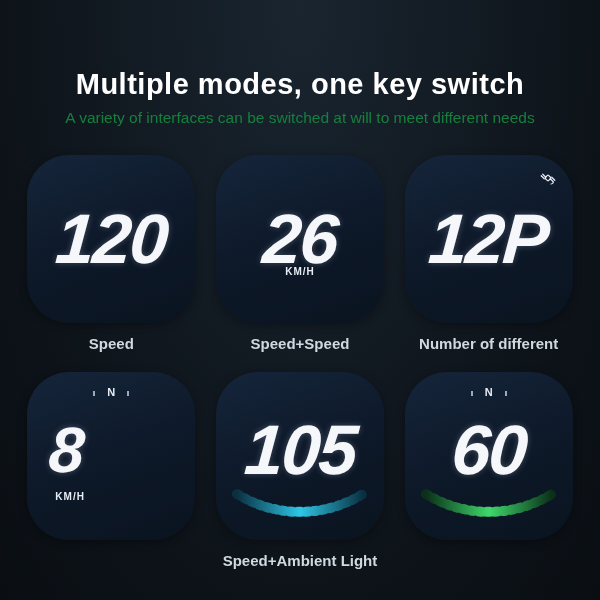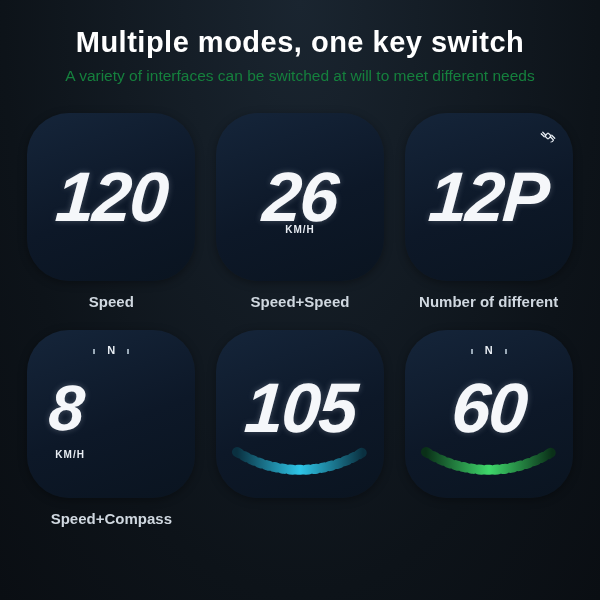--- a/index.html
+++ b/index.html
@@ -7,20 +7,21 @@
     width: 600px;
     height: 600px;
     background: radial-gradient(ellipse at center top, #1a2530 0%, #0d1319 70%, #0a0e13 100%);
     font-family: Arial, Helvetica, sans-serif;
     overflow: hidden;
     position: relative;
   }
   .header {
     text-align: center;
     padding: 26px 20px 10px;
+    margin-top: 42px;
   }
   .title {
     color: #ffffff;
     font-size: 29px;
     font-weight: bold;
     letter-spacing: 0.5px;
     margin-bottom: 8px;
   }
   .subtitle {
     color: #15803d;
@@ -164,37 +165,37 @@
   </div>
 
   <div class="cell">
     <div class="tile lefty pushdown">
       <div class="compass-tick-l"></div>
       <div class="compass-n">N</div>
       <div class="compass-tick-r"></div>
       <div class="digits small">8</div>
       <div class="unit left">KM/H</div>
     </div>
-    <div class="caption">Speed+Compass</div>
   </div>
 
   <div class="cell">
     <div class="tile pushdown">
       <div class="digits">105</div>
       <svg class="arc" width="150" height="46" viewBox="0 0 150 46">
         <defs>
           <linearGradient id="g1" x1="0" y1="0" x2="1" y2="0">
             <stop offset="0" stop-color="#0a3040"></stop>
             <stop offset="0.5" stop-color="#2ec6e8"></stop>
             <stop offset="1" stop-color="#0a3040"></stop>
           </linearGradient>
         </defs>
         <path d="M 12 8 A 120 120 0 0 0 138 8" fill="none" stroke="url(#g1)" stroke-width="10" stroke-linecap="round" stroke-dasharray="3 5"></path>
       </svg>
     </div>
+    <div class="caption">Speed+Ambient Light</div>
   </div>
 
   <div class="cell">
     <div class="tile pushdown">
       <div class="compass-tick-l"></div>
       <div class="compass-n">N</div>
       <div class="compass-tick-r"></div>
       <div class="digits">60</div>
       <svg class="arc" width="150" height="46" viewBox="0 0 150 46">
         <defs>

